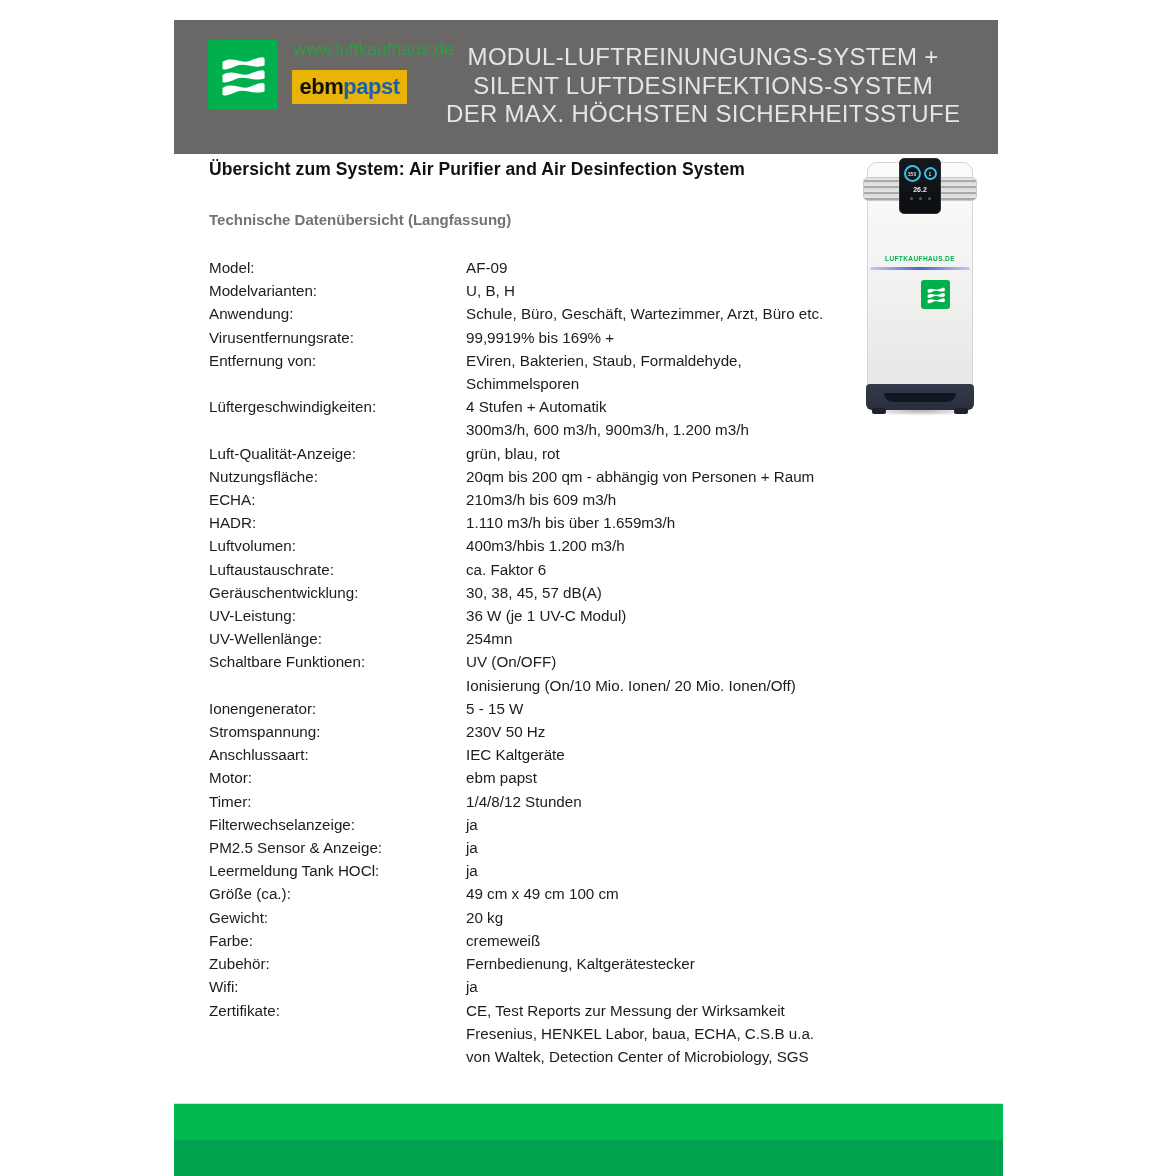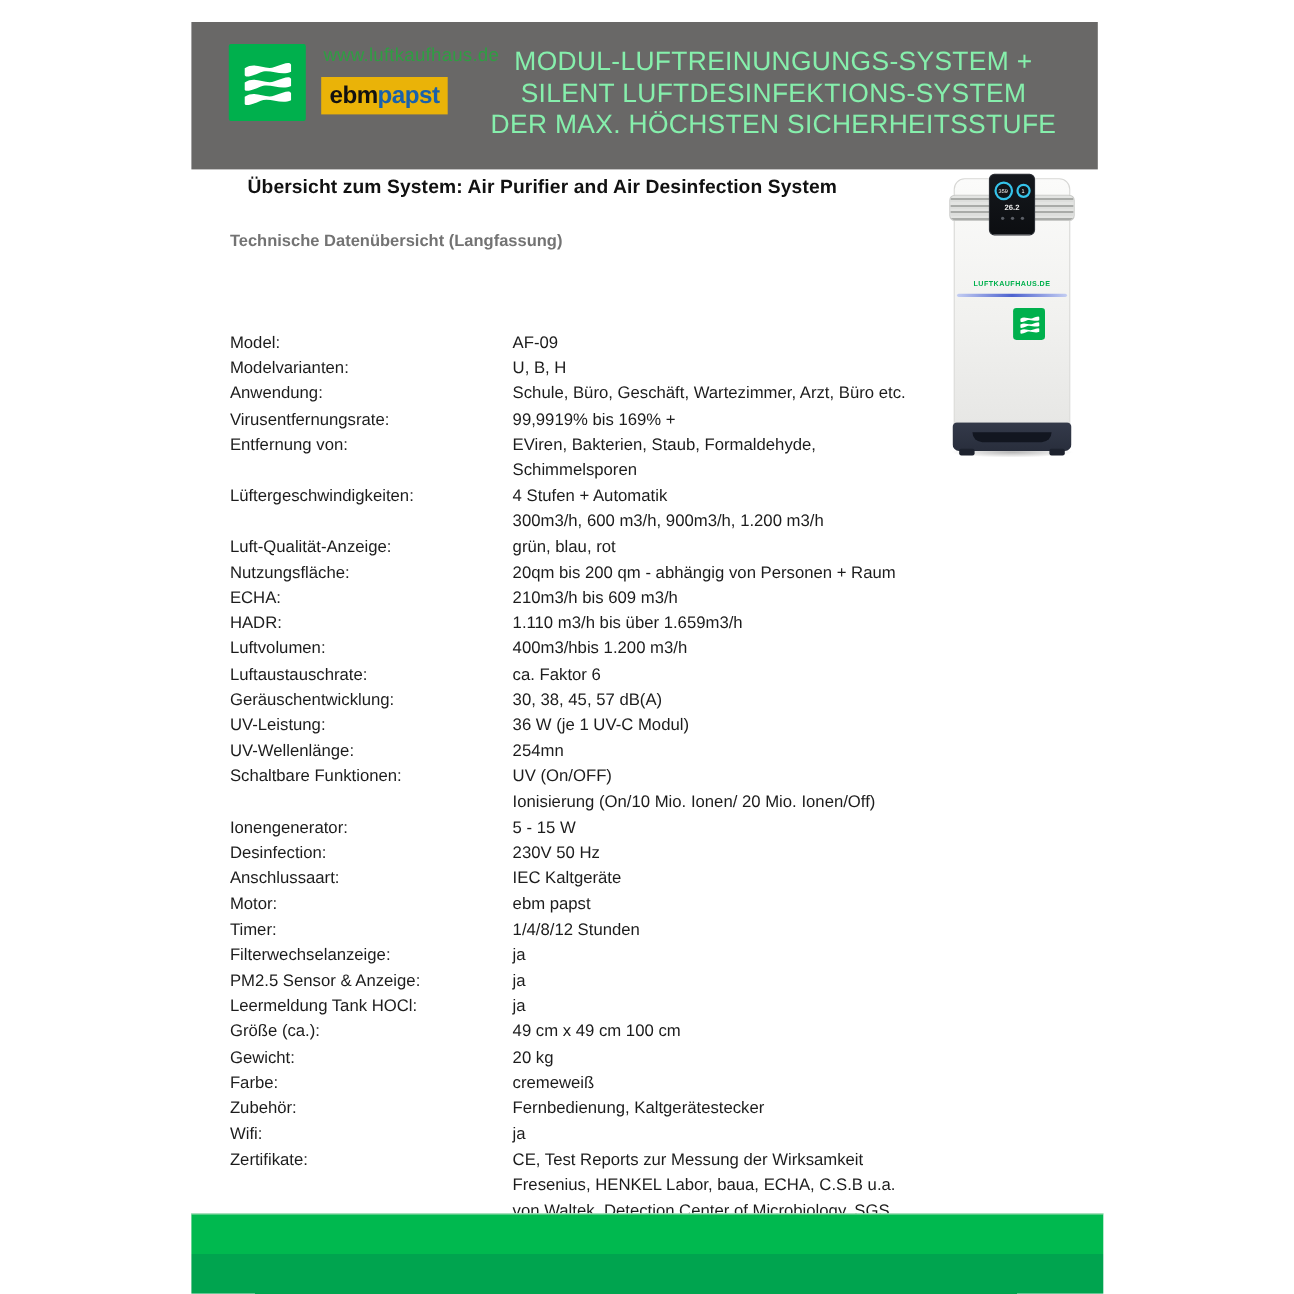--- a/index.html
+++ b/index.html
@@ -26,36 +26,36 @@
     color:var(--url_green,#2f9e43); letter-spacing:0.2px; text-decoration:none;
   }
   .ebm-logo {
     position:absolute; left:118px; top:50px; width:115px; height:34px;
     background:#eab308; display:flex; align-items:center; justify-content:center;
     font-weight:bold; font-size:22px; letter-spacing:-0.5px;
   }
   .ebm-logo .ebm   { color:#111111; }
   .ebm-logo .papst { color:var(--papst_blue,#1961ac); }
   .hdr-title {
-    position:absolute; left:272px; top:23px; color:#86efac;
+    position:absolute; left:272px; top:23px; color:#e5e5e5;
     font-size:24px; line-height:28.5px; font-weight:400; letter-spacing:0.3px;
     white-space:nowrap;
   }
 
   
   main { position:absolute; left:209px; top:0; width:660px; }
   h1 {
     position:absolute; left:0; top:159px; font-size:17.5px; font-weight:bold;
-    color:#111111; white-space:nowrap; letter-spacing:0.1px;margin-left:16px;
+    color:#111111; white-space:nowrap; letter-spacing:0.1px;
   }
   h2 {
     position:absolute; left:0; top:211px; font-size:15px; font-weight:bold;
     color:#737373; white-space:nowrap;
   }
-  .specs { position:absolute; left:0; top:256px; width:660px;margin-top:44px; }
+  .specs { position:absolute; left:0; top:256px; width:660px; }
   .spec-row { display:flex; font-size:15.2px; line-height:23.2px; }
   .spec-label { width:257px; flex:none; white-space:nowrap; }
   .spec-values { white-space:nowrap; }
 
   
   .product { position:absolute; left:864px; top:158px; width:112px; height:256px; }
   .dev-shadow {
     position:absolute; left:0px; right:0px; bottom:-2px; height:10px;
     background:radial-gradient(ellipse at center, rgba(90,90,90,.45), rgba(255,255,255,0) 70%);
     border-radius:50%;
@@ -260,21 +260,21 @@
   </div>
 
   <div class="spec-row">
     <div class="spec-label">Ionengenerator:</div>
     <div class="spec-values">
           <div>5 - 15 W</div>
         </div>
   </div>
 
   <div class="spec-row">
-    <div class="spec-label">Desinfection:</div>
+    <div class="spec-label">Stromspannung:</div>
     <div class="spec-values">
           <div>230V 50 Hz</div>
         </div>
   </div>
 
   <div class="spec-row">
     <div class="spec-label">Anschlussaart:</div>
     <div class="spec-values">
           <div>IEC Kaltgeräte</div>
         </div>

